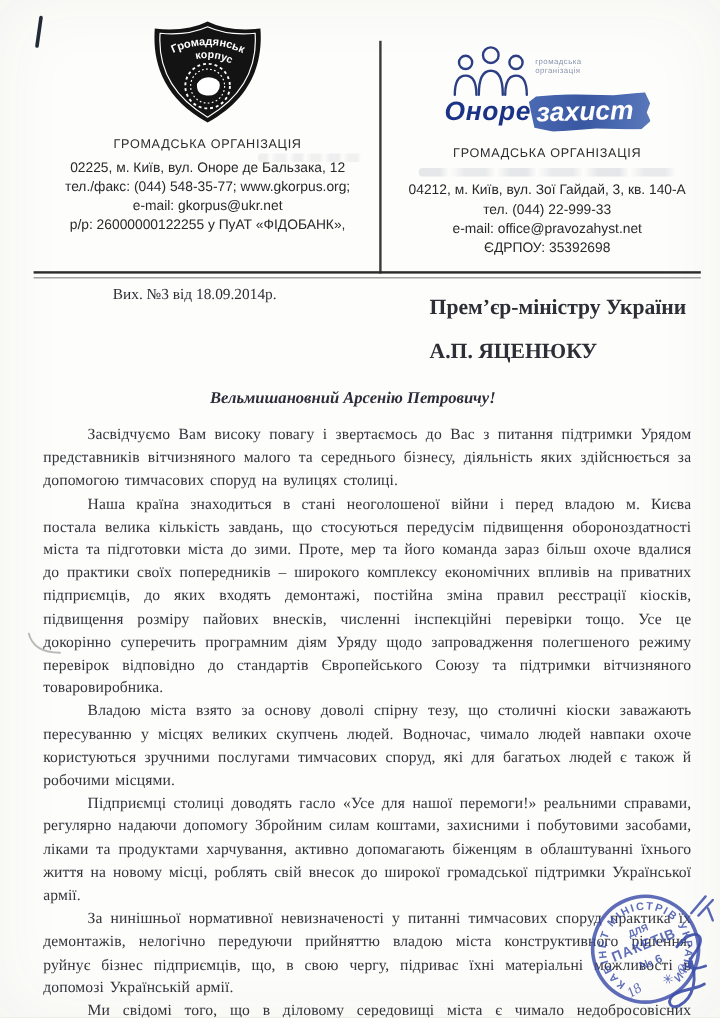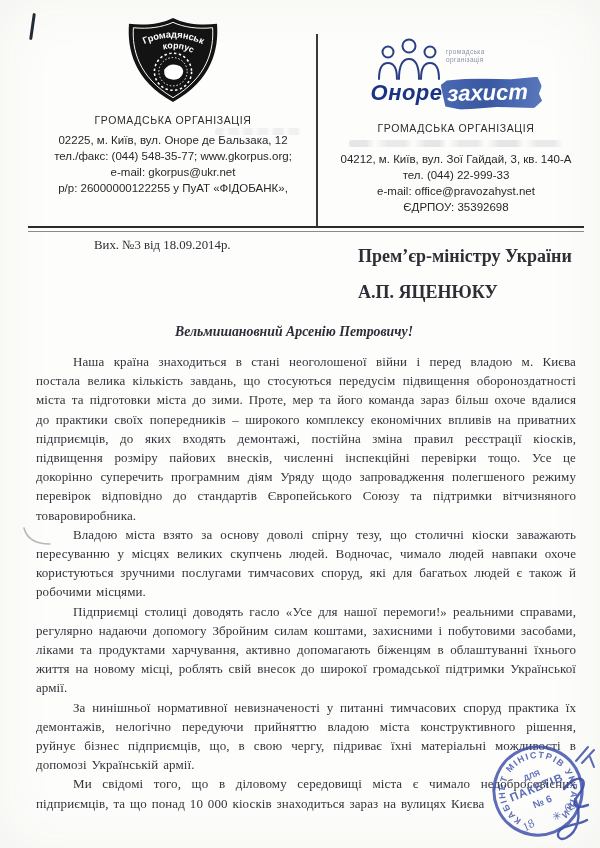--- a/index.html
+++ b/index.html
@@ -118,20 +118,21 @@
     <div class="ref-no">Вих. №3 від 18.09.2014р.</div>
     <div class="addressee">
       <div>Прем’єр-міністру України</div>
       <div>А.П. ЯЦЕНЮКУ</div>
     </div>
   </div>
 
   <div class="salutation">Вельмишановний Арсенію Петровичу!</div>
 
   <div class="body-text">
+      <p>Засвідчуємо Вам високу повагу і звертаємось до Вас з питання підтримки Урядом представників вітчизняного малого та середнього бізнесу, діяльність яких здійснюється за допомогою тимчасових споруд на вулицях столиці.</p>
       <p>Наша країна знаходиться в стані неоголошеної війни і перед владою м. Києва постала велика кількість завдань, що стосуються передусім підвищення обороноздатності міста та підготовки міста до зими. Проте, мер та його команда зараз більш охоче вдалися до практики своїх попередників – широкого комплексу економічних впливів на приватних підприємців, до яких входять демонтажі, постійна зміна правил реєстрації кіосків, підвищення розміру пайових внесків, численні інспекційні перевірки тощо. Усе це докорінно суперечить програмним діям Уряду щодо запровадження полегшеного режиму перевірок відповідно до стандартів Європейського Союзу та підтримки вітчизняного товаровиробника.</p>
       <p>Владою міста взято за основу доволі спірну тезу, що столичні кіоски заважають пересуванню у місцях великих скупчень людей. Водночас, чимало людей навпаки охоче користуються зручними послугами тимчасових споруд, які для багатьох людей є також й робочими місцями.</p>
       <p>Підприємці столиці доводять гасло «Усе для нашої перемоги!» реальними справами, регулярно надаючи допомогу Збройним силам коштами, захисними і побутовими засобами, ліками та продуктами харчування, активно допомагають біженцям в облаштуванні їхнього життя на новому місці, роблять свій внесок до широкої громадської підтримки Української армії.</p>
       <p>За нинішньої нормативної невизначеності у питанні тимчасових споруд практика їх демонтажів, нелогічно передуючи прийняттю владою міста конструктивного рішення, руйнує бізнес підприємців, що, в свою чергу, підриває їхні матеріальні можливості в допомозі Українській армії.</p>
       <p>Ми свідомі того, що в діловому середовищі міста є чимало недобросовісних підприємців, та що понад 10 000 кіосків знаходиться зараз на вулицях Києва</p>
     </div>
 
   <svg class="pen-arc" width="34" height="28" viewBox="0 0 34 28">
     <path d="M4 6 q4 16 26 16" fill="none" stroke="#b9b9b6" stroke-width="1.6" stroke-linecap="round"></path>
   </svg>

